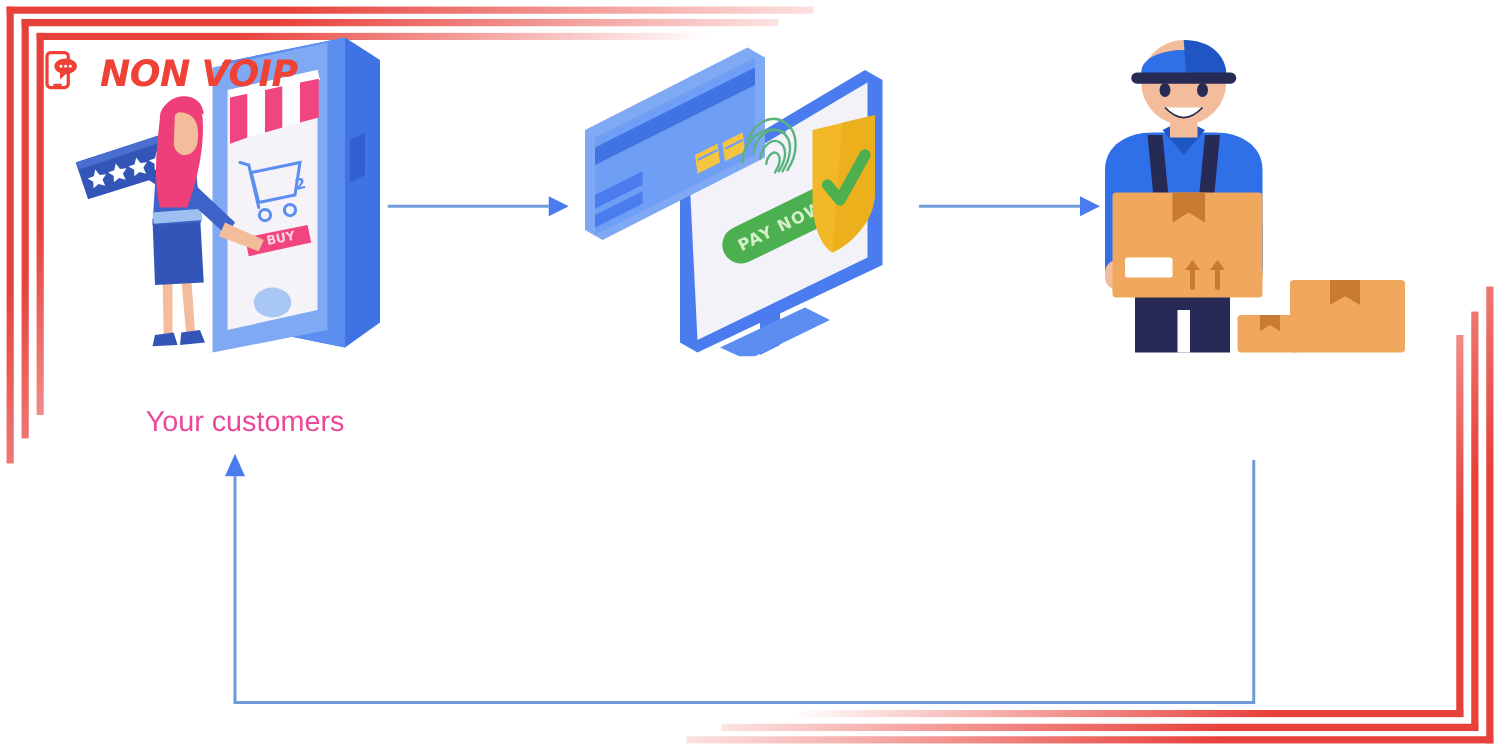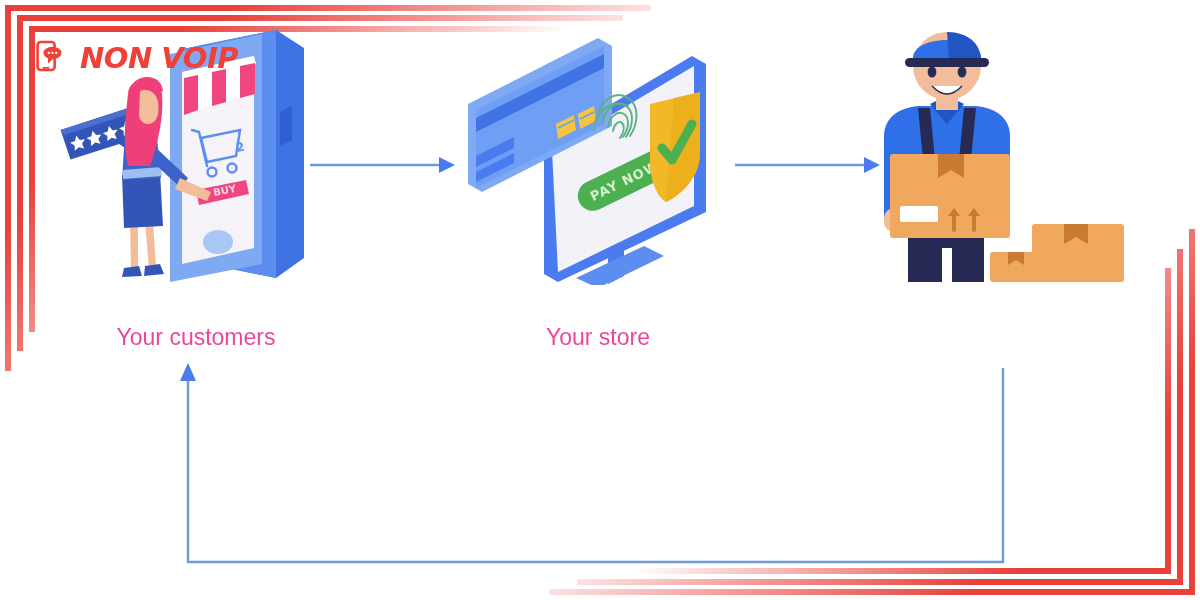--- a/index.html
+++ b/index.html
@@ -267,21 +267,20 @@
           <text x="176" y="166" text-anchor="middle" font-family="DejaVu Sans, sans-serif" font-size="13" font-weight="bold" fill="#d6f0c8" letter-spacing="1">PAY NOW</text>
         </g>
 
         <g>
           <path d="M202 84 L252 72 L252 134 C252 160, 228 178, 218 182 C210 178, 202 162, 202 140 Z" fill="#f2b827"></path>
           <path d="M226 78 L252 72 L252 134 C252 160, 228 178, 218 182 Z" fill="#e8a915" opacity="0.55"></path>
           <path d="M214 128 L224 140 L244 104" fill="none" stroke="#4caf50" stroke-width="9" stroke-linecap="round" stroke-linejoin="round"></path>
         </g>
       </svg>
     </div>
-    <div class="stage-label">Your store</div>
   </div>
 
   <div class="stage" id="stage-dropship">
     <div class="stage-art">
       <svg width="300" height="265" viewBox="0 0 300 265">
 
         <g>
           <rect x="182" y="204" width="92" height="58" rx="3" fill="#f0a85e"></rect>
           <path d="M214 204 h24 v20 l-12 -7 -12 7 Z" fill="#c97a33"></path>
           <rect x="140" y="232" width="50" height="30" rx="3" fill="#f0a85e"></rect>

